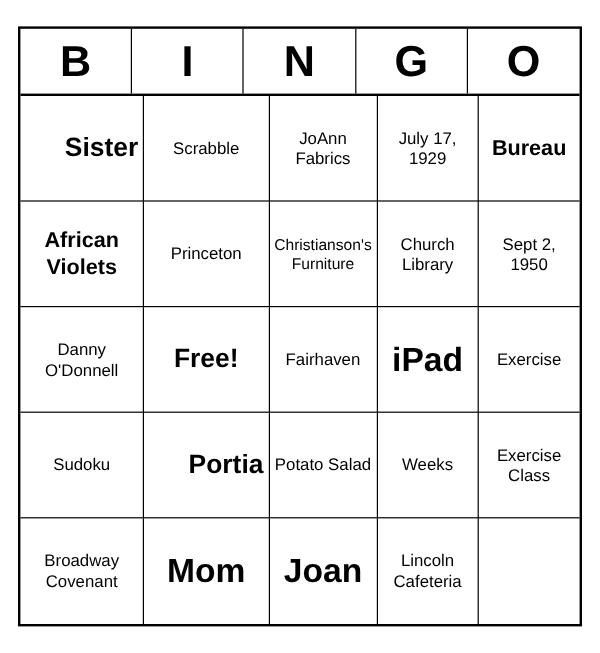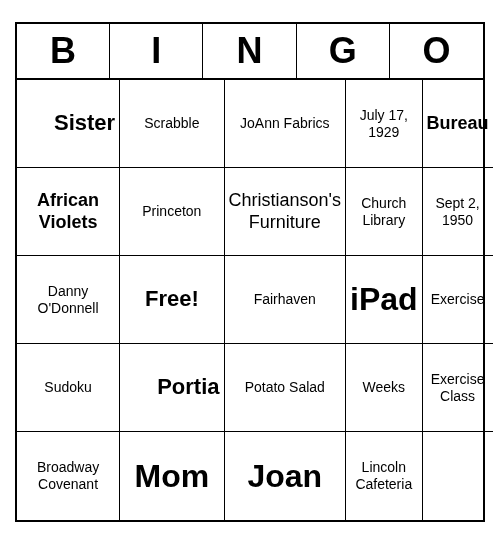--- a/index.html
+++ b/index.html
@@ -56,33 +56,33 @@
     .cell-text {
       font-size: 14px;
       line-height: 1.2;
     }
     .cell-text.large {
       font-size: 22px;
       font-weight: bold;
       margin-left: 33px;
     }
     .cell-text.xlarge {
-      font-size: 32px;
+      font-size: 28px;
       font-weight: bold;
     }
     .cell-text.huge {
       font-size: 22px;
       font-weight: bold;
     }
     .cell-text.medium {
       font-size: 18px;
       font-weight: bold;
     }
     .cell-text.small {
-      font-size: 18px;
+      font-size: 13px;
     }
   </style>
 </head>
 <body>
 
 <div class="bingo-card">
   <div class="bingo-header">
   <div class="bingo-header-cell">B</div>
       <div class="bingo-header-cell">I</div>
       <div class="bingo-header-cell">N</div>

